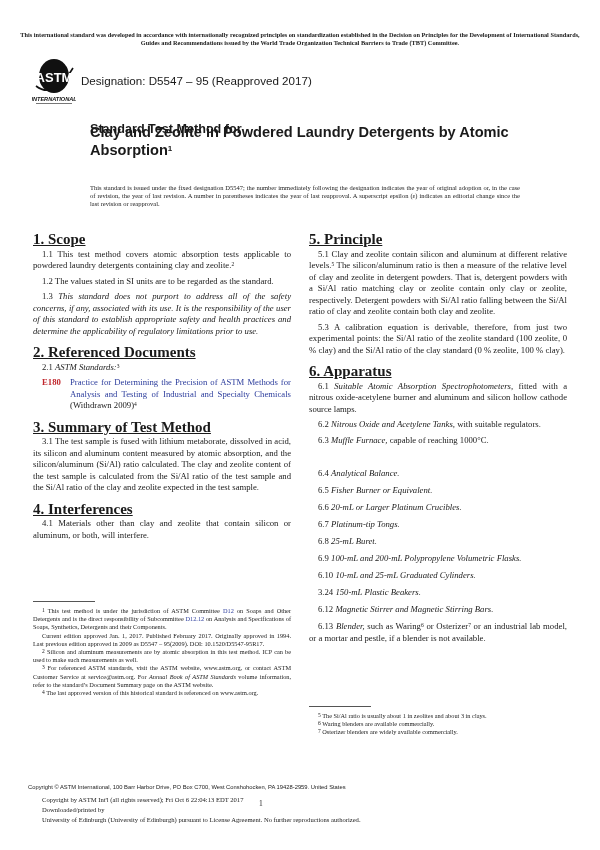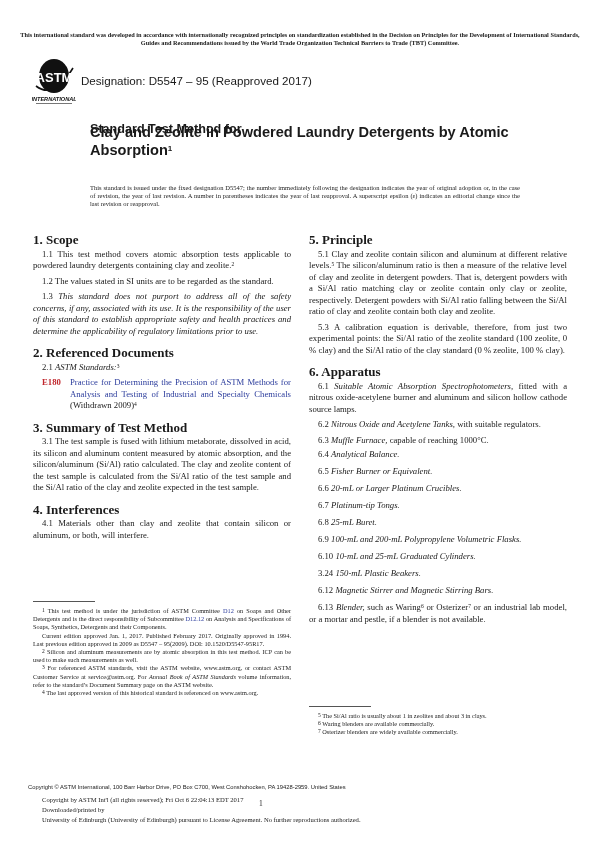--- a/index.html
+++ b/index.html
@@ -8,21 +8,21 @@
   .notice { top: 31px; left: 20px; width: 560px; text-align: center; font-size: 6.3px; line-height: 8.2px; font-weight: bold; letter-spacing: 0; }
   .logo { top: 56px; left: 32px; width: 44px; height: 50px; }
   .designation { top: 74px; left: 81px; font-family: "Liberation Sans", sans-serif; font-weight: normal; font-size: 11.6px; }
   .title-a { top: 122px; left: 90px; font-family: "Liberation Sans", sans-serif; font-weight: bold; font-size: 12.6px; }
   .title-b { top: 124px; left: 90px; width: 460px; font-family: "Liberation Sans", sans-serif; font-weight: bold; font-size: 14.6px; line-height: 17.5px; }
   .title-b sup { font-size: 8px; vertical-align: top; position: relative; top: -2px; }
   .issued { top: 184px; left: 90px; width: 430px; font-size: 6.5px; line-height: 8.2px; text-align: justify; }
   .col { width: 258px; font-size: 8.7px; line-height: 11.5px; }
   .col-left { left: 33px; top: 234px; }
   .col-right { left: 309px; top: 234px; }
-  .h { font-weight: bold; font-size: 13px; margin: 0 0 3px 0; }
+  .h { font-weight: bold; font-size: 15px; margin: 0 0 3px 0; text-decoration: underline; }
   .p { text-align: justify; margin: 0 0 4px 0; text-indent: 9px; }
   .gap { height: 6px; }
   .i { font-style: italic; }
   sup.fn { font-size: 5.5px; vertical-align: top; position: relative; top: -1px; }
   .ref-row { display: flex; margin: 0 0 4px 0; text-align: justify; }
   .ref-code { color: #c0272d; width: 22px; flex-shrink: 0; padding-left: 9px; font-weight: bold; }
   .ref-text { text-indent: 0; }
   .ref-link { color: #2b3c9c; }
   .list-item { margin: 0 0 5.5px 0; padding-left: 9px; }
   .fn-rule { width: 62px; height: 1px; background: #555; margin: 0 0 5px 0; }
@@ -91,21 +91,21 @@
 
 <div class="abs col col-right">
   <div class="h">5. Principle</div>
   <p class="p"><span>5.1 Clay and zeolite contain silicon and aluminum at different relative levels.</span><sup class="fn">5</sup><span> The silicon/aluminum ratio is then a measure of the relative level of clay and zeolite in detergent powders. That is, detergent powders with a Si/Al ratio matching clay or zeolite contain only clay or zeolite, respectively. Detergent powders with Si/Al ratio falling between the Si/Al ratio of clay and zeolite contain both clay and zeolite.</span></p>
   <p class="p">5.3 A calibration equation is derivable, therefore, from just two experimental points: the Si/Al ratio of the zeolite standard (100 zeolite, 0 % clay) and the Si/Al ratio of the clay standard (0 % zeolite, 100 % clay).</p>
   <div class="gap"></div>
 
   <div class="h">6. Apparatus</div>
   <p class="p"><span>6.1 </span><span class="i">Suitable Atomic Absorption Spectrophotometers,</span><span> fitted with a nitrous oxide-acetylene burner and aluminum and silicon hollow cathode source lamps.</span></p>
   <p class="p"><span>6.2 </span><span class="i">Nitrous Oxide and Acetylene Tanks,</span><span> with suitable regulators.</span></p>
-  <p class="p" style="margin-bottom:3px"><span>6.3 </span><span class="i">Muffle Furnace,</span><span> capable of reaching 1000°C.</span></p>
+  <p class="p" style="margin-bottom:22px"><span>6.3 </span><span class="i">Muffle Furnace,</span><span> capable of reaching 1000°C.</span></p>
   <div class="list-item"><span>6.4 </span><span class="i">Analytical Balance.</span></div>
   <div class="list-item"><span>6.5 </span><span class="i">Fisher Burner or Equivalent.</span></div>
   <div class="list-item"><span>6.6 </span><span class="i">20-mL or Larger Platinum Crucibles.</span></div>
   <div class="list-item"><span>6.7 </span><span class="i">Platinum-tip Tongs.</span></div>
   <div class="list-item"><span>6.8 </span><span class="i">25-mL Buret.</span></div>
   <div class="list-item"><span>6.9 </span><span class="i">100-mL and 200-mL Polypropylene Volumetric Flasks.</span></div>
   <div class="list-item"><span>6.10 </span><span class="i">10-mL and 25-mL Graduated Cylinders.</span></div>
   <div class="list-item"><span>3.24 </span><span class="i">150-mL Plastic Beakers.</span></div>
   <div class="list-item"><span>6.12 </span><span class="i">Magnetic Stirrer and Magnetic Stirring Bars.</span></div>
   <p class="p"><span>6.13 </span><span class="i">Blender,</span><span> such as Waring</span><sup class="fn">6</sup><span> or Osterizer</span><sup class="fn">7</sup><span> or an industrial lab model, or a mortar and pestle, if a blender is not available.</span></p>

